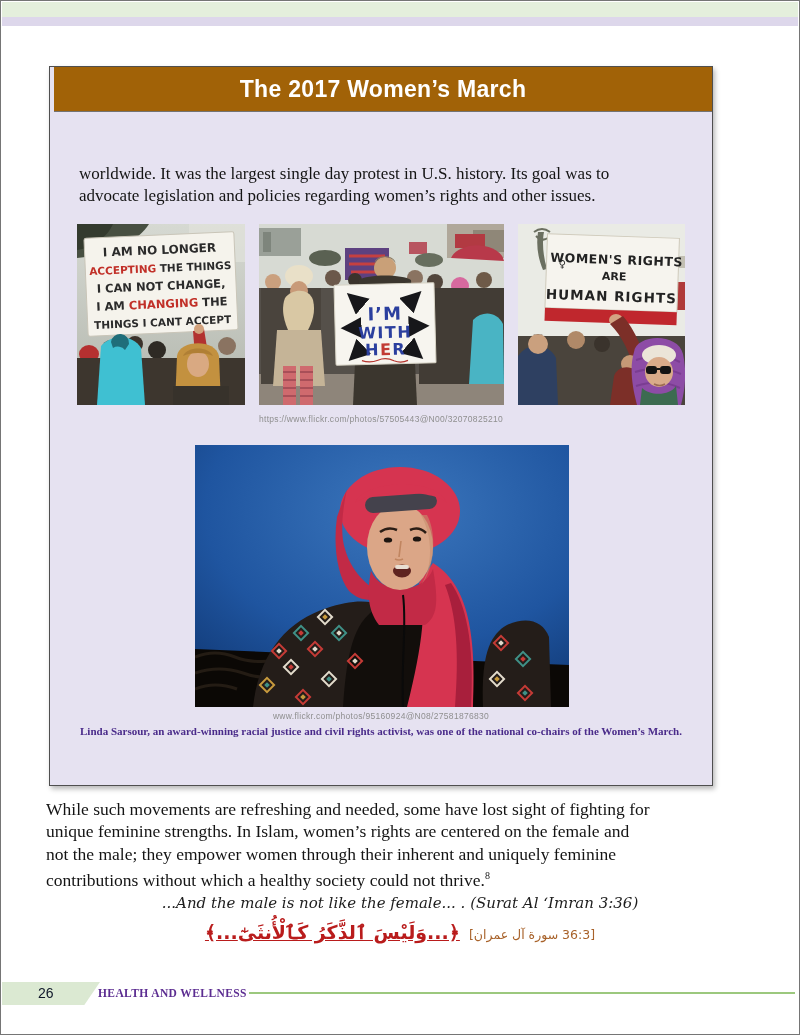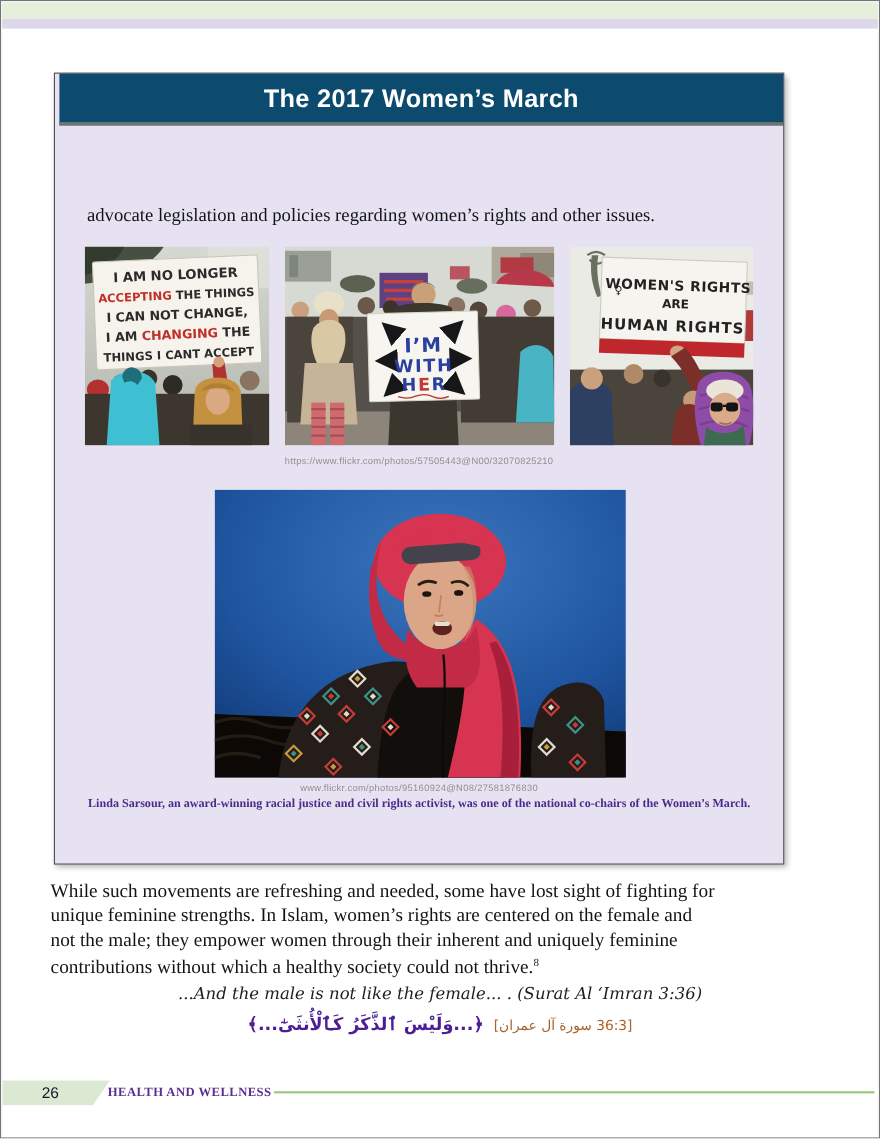--- a/index.html
+++ b/index.html
@@ -11,22 +11,22 @@
   .band-green{position:absolute;left:1px;right:1px;top:1px;height:15px;background:#e4efdc;}
   .band-lav{position:absolute;left:1px;right:1px;top:16px;height:9px;background:#ddd7eb;}
 
   
   .card{
     position:absolute;left:48px;top:65px;width:664px;height:720px;
     background:#e6e2f1;border:1px solid #4f4f4f;box-sizing:border-box;
     box-shadow:2px 3px 5px rgba(0,0,0,0.28);
   }
   .card-header{
-    position:absolute;left:4px;top:0;right:0;height:44px;background:#0c4a6e;
-    border-bottom:3px solid #737373;
+    position:absolute;left:4px;top:0;right:0;height:44px;background:#a16207;
+    border-bottom:1px solid #737373;
   }
   .card-title{
     margin:0;color:#ffffff;text-align:center;line-height:44px;
     font-family:"Liberation Sans", sans-serif;font-size:23px;font-weight:bold;letter-spacing:.3px;
   }
   .intro{
     position:absolute;left:29px;top:73px;width:600px;margin:0;
     font-size:17px;line-height:22.5px;color:#141414;white-space:nowrap;
   }
   .photo{position:absolute;margin:0;top:157px;height:181px;overflow:hidden;}
@@ -54,21 +54,21 @@
   }
   .body-par sup{font-size:10px;}
   .quote-en{
     position:absolute;left:0;right:0;top:893px;margin:0;text-align:center;
     font-family:"DejaVu Serif", serif;font-style:italic;font-size:15px;color:#1d1d1d;white-space:nowrap;
   }
   .quote-ar{
     position:absolute;left:0;right:0;top:920px;margin:0;text-align:center;white-space:nowrap;
     font-family:"DejaVu Sans", sans-serif;
   }
-  .ar-verse{font-size:16px;color:#4c1d95;font-weight:bold;}
+  .ar-verse{font-size:19px;color:#b91c1c;font-weight:bold;text-decoration:underline;}
   .ar-verse bdi{unicode-bidi:isolate;}
   .ar-source{font-size:12.5px;color:#a8622a;margin-left:4px;}
 
   
   .footer-box{
     position:absolute;left:1px;top:981px;width:98px;height:23px;background:#dbe9d2;
     clip-path:polygon(0 0,100% 0,84% 100%,0 100%);
   }
   .footer-pagenum{
     position:absolute;left:36px;top:0;line-height:23px;
@@ -90,21 +90,21 @@
   <div class="band-green"></div>
   <div class="band-lav"></div>
 
   <section class="card">
     <header class="card-header">
       <h1 class="card-title">The 2017 Women’s March</h1>
     </header>
 
     <p class="intro">
       <br>
-      <br>
+      <span>worldwide. It was the largest single day protest in U.S. history. Its goal was to</span><br>
       <span>advocate legislation and policies regarding women’s rights and other issues.</span>
     </p>
 
     <figure class="photo photo1">
       <svg width="168" height="181" viewBox="0 0 168 181" xmlns="http://www.w3.org/2000/svg">
         <defs>
           <linearGradient id="p1sky" x1="0" y1="0" x2="0" y2="1">
             <stop offset="0" stop-color="#d6d9d2"></stop>
               <stop offset="1" stop-color="#b2b6ad"></stop>
           </linearGradient>

